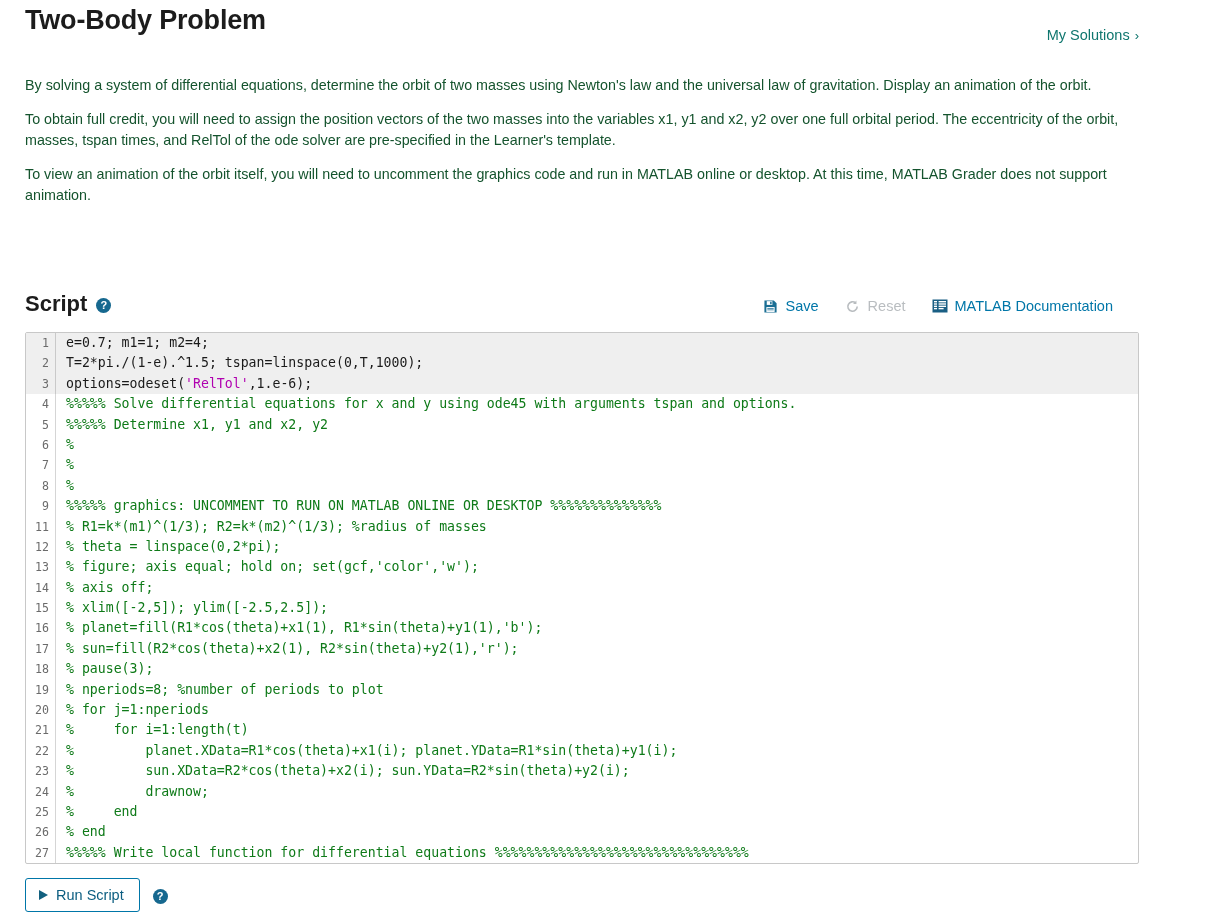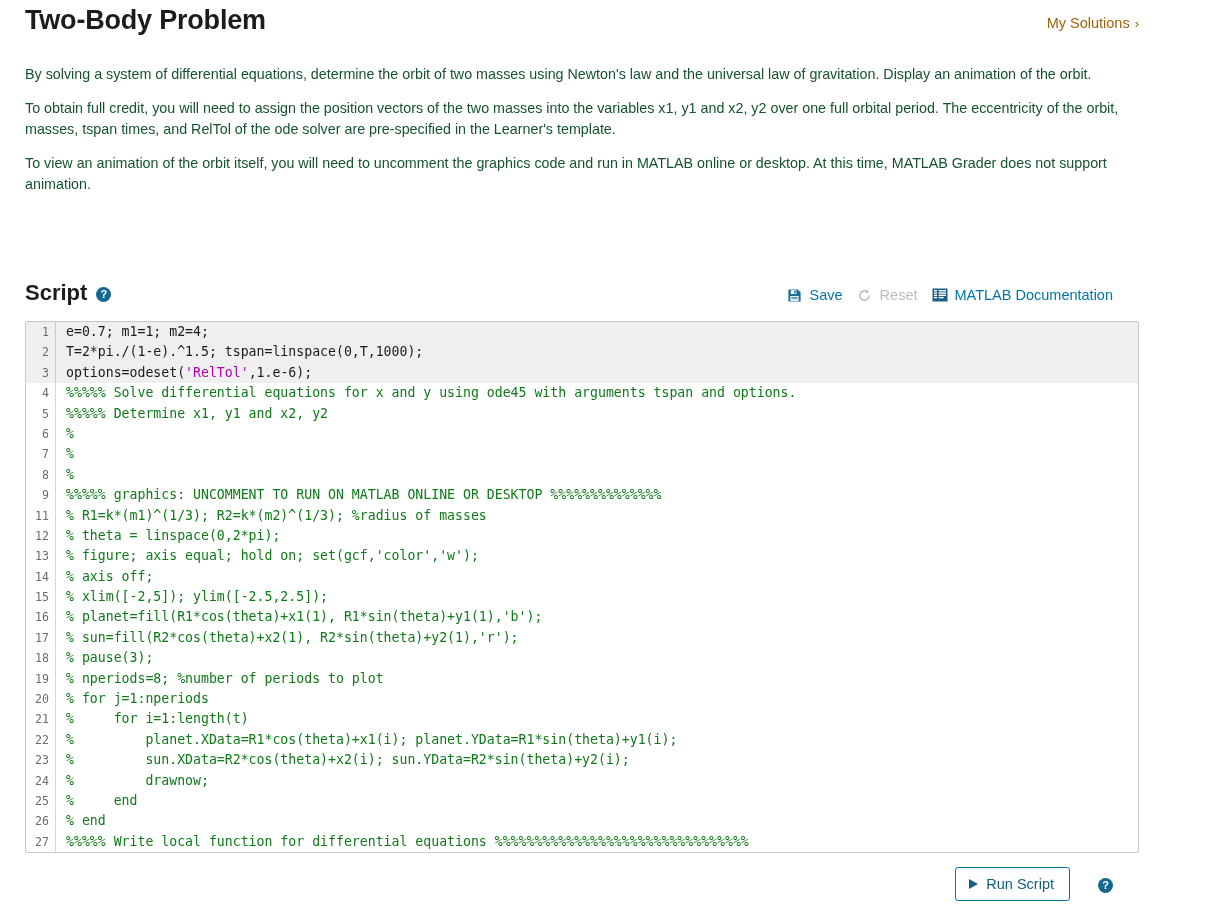--- a/index.html
+++ b/index.html
@@ -32,25 +32,25 @@
   .page-title {
     font-size: 27px;
     font-weight: bold;
     color: #1c1c1c;
     letter-spacing: -0.2px;
     margin: 0;
     line-height: 36px;
   }
   .my-solutions {
     font-size: 14.5px;
-    color: #a16207;
+    color: #0f766e;
     text-decoration: none;
     white-space: nowrap;
     line-height: 26px;
-    margin-top: 8px;
+    margin-top: 20px;
     cursor: pointer;
   }
   .my-solutions .chev {
     margin-left: 5px;
     font-size: 13px;
   }
 
   
   .desc {
     margin-top: 26px;
@@ -97,21 +97,21 @@
     text-align: center;
     font-family: "Liberation Sans", sans-serif;
     cursor: pointer;
     position: relative;
     top: 1px;
   }
 
   .toolbar {
     display: flex;
     align-items: center;
-    gap: 14px;
+    gap: 26px;
     padding-right: 26px;
     margin-top: 36px;
   }
   .tb-btn {
     display: flex;
     align-items: center;
     gap: 7px;
     font-size: 14.5px;
     color: #0076a8;
     cursor: pointer;
@@ -169,22 +169,21 @@
     flex: 1;
     overflow: hidden;
   }
   .cm { color: #0e7a18; }
   .st { color: #b000b0; }
 
   
   .run-bar {
     display: flex;
     align-items: center;
-    justify-content: flex-end;
-    gap: 28px;
+    gap: 13px;
     margin-top: 14px;
     padding-right: 26px;
   }
   .run-btn {
     display: inline-flex;
     align-items: center;
     gap: 8px;
     border: 1px solid #0076a8;
     border-radius: 3px;
     background: #ffffff;

